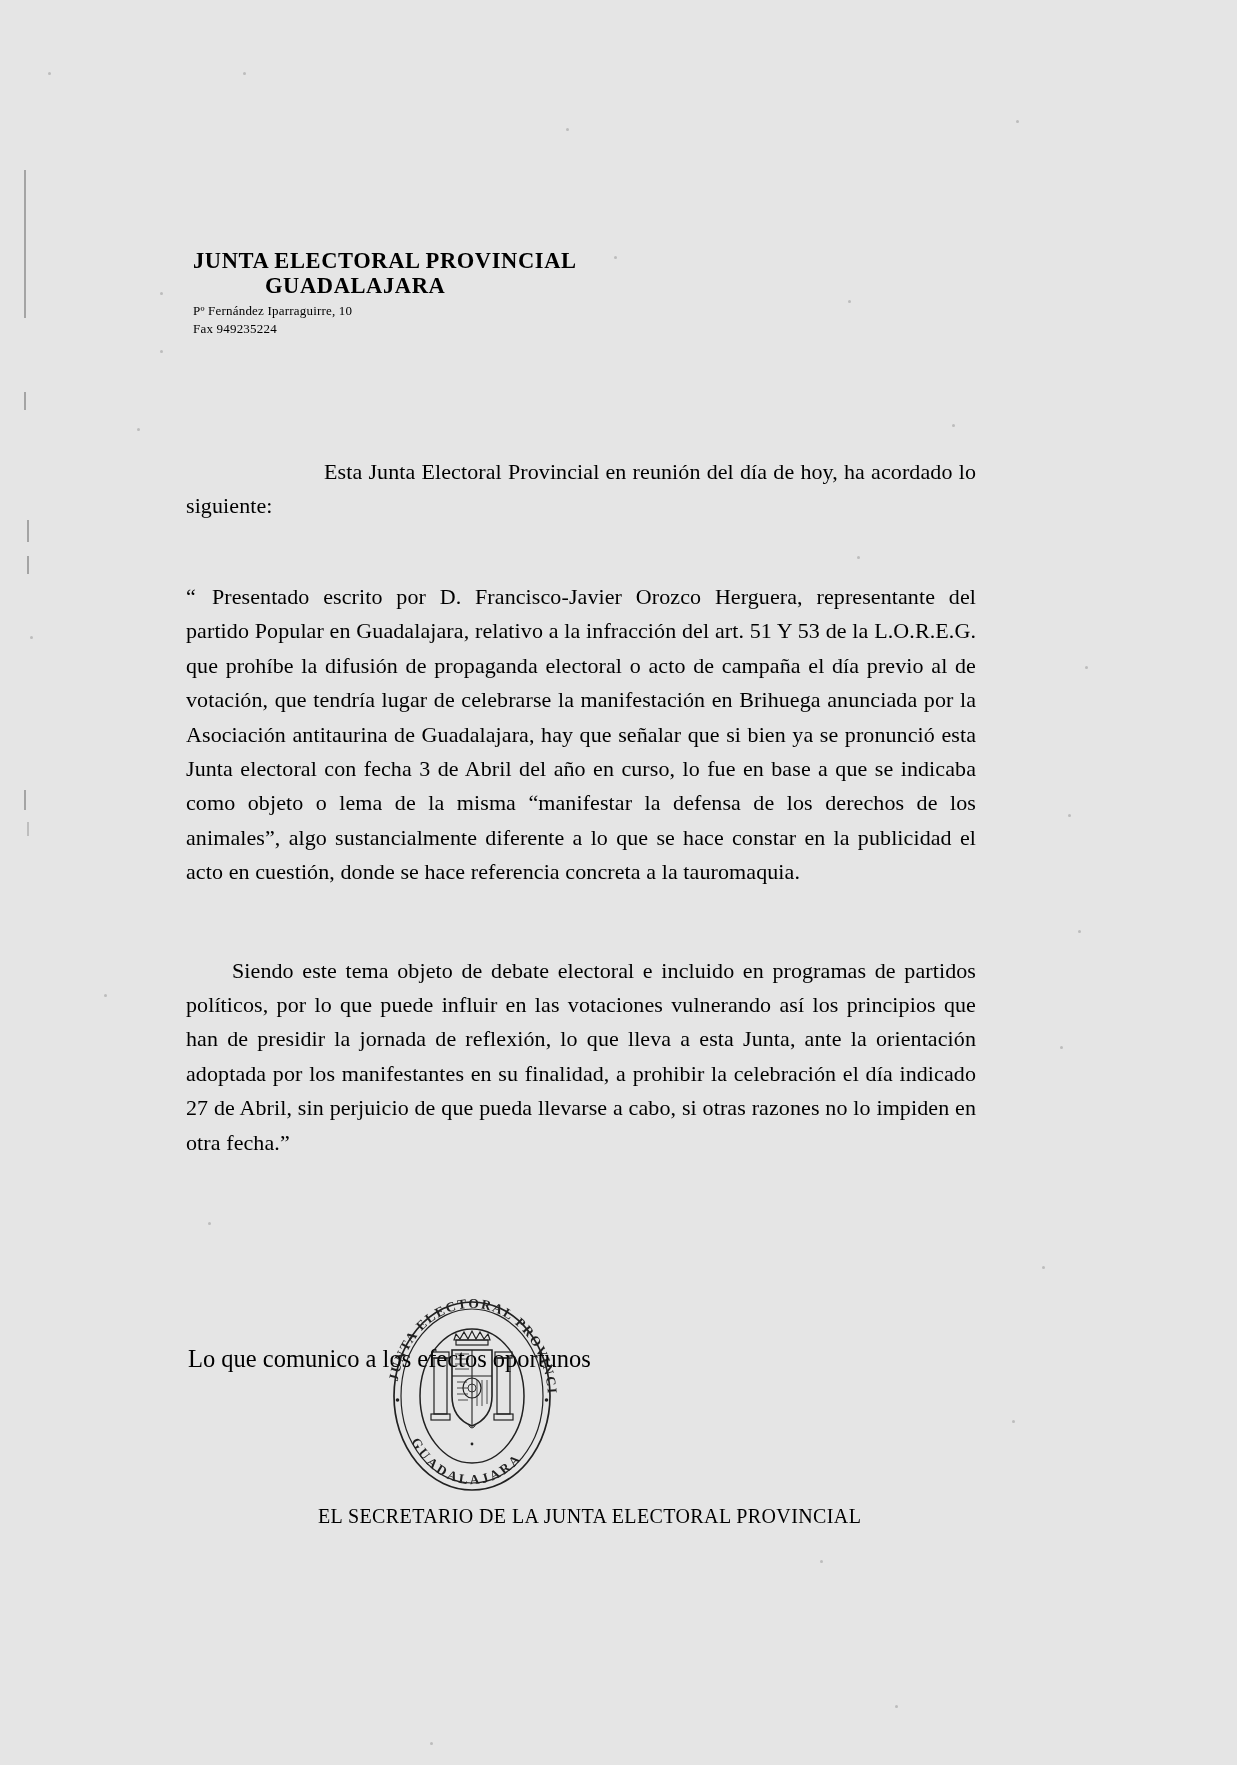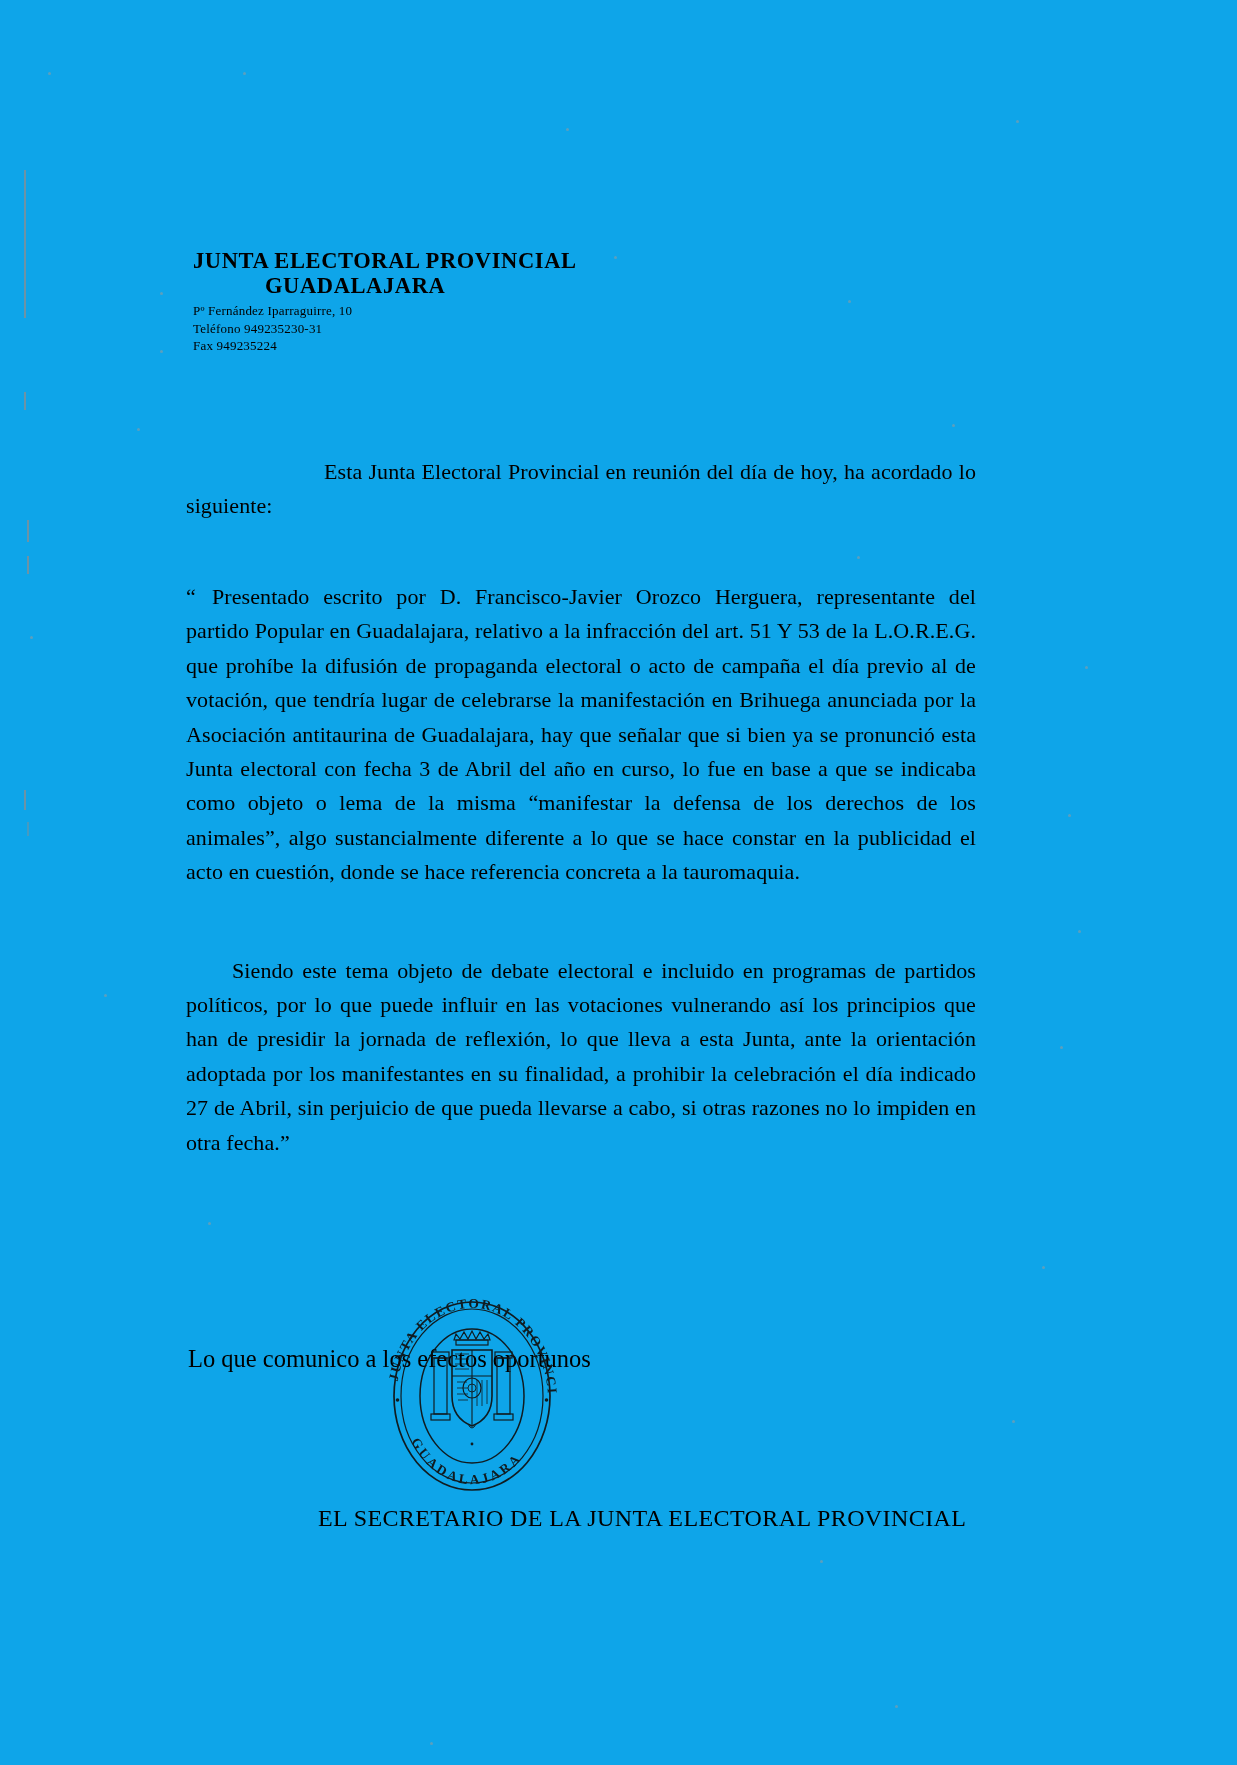--- a/index.html
+++ b/index.html
@@ -8,21 +8,21 @@
     background: #ffffff;
   }
   body {
     font-family: "Liberation Serif", "DejaVu Serif", serif;
     color: #000000;
   }
   #page {
     position: relative;
     width: 1237px;
     height: 1765px;
-    background: #0ea5e9;
+    background: #e5e5e5;
     overflow: hidden;
   }
 
   
   .speck {
     position: absolute;
     background: #9a9a9a;
     border-radius: 50%;
     opacity: .55;
   }
@@ -97,21 +97,21 @@
     position: absolute;
     left: 188px;
     top: 1345px;
     font-size: 24.5px;
     white-space: nowrap;
   }
   .signature-line {
     position: absolute;
     left: 318px;
     top: 1505px;
-    font-size: 24px;
+    font-size: 20px;
     letter-spacing: .4px;
     white-space: nowrap;
   }
   .footer-line {
     position: absolute;
     left: 183px;
     top: 1642px;
     font-size: 23px;
     letter-spacing: .3px;
     white-space: nowrap;
@@ -162,21 +162,20 @@
   <div class="speck" style="left:1012px; top:1420px; width:3px; height:3px;"></div>
   <div class="speck" style="left:820px; top:1560px; width:3px; height:3px;"></div>
   <div class="speck" style="left:895px; top:1705px; width:3px; height:3px;"></div>
   <div class="speck" style="left:430px; top:1742px; width:3px; height:3px;"></div>
 
   <div class="letterhead">
     <div class="lh-line1">JUNTA ELECTORAL PROVINCIAL</div>
     <div class="lh-line2">GUADALAJARA</div>
     <div class="lh-small">
       <div>Pº Fernández Iparraguirre, 10</div>
-      <div>Teléfono 949235230-31</div>
       <div>Fax 949235224</div>
     </div>
   </div>
 
   <div class="body-area">
     <p class="para intro">Esta Junta Electoral Provincial en reunión del día de hoy, ha acordado lo siguiente:</p>
     <p class="para quote"><span class="qmark">“</span><span>Presentado escrito por D. Francisco-Javier Orozco Herguera, representante del partido Popular en Guadalajara, relativo a la infracción del art. 51 Y 53 de la L.O.R.E.G. que prohíbe la difusión de propaganda electoral o acto de campaña el día previo al de votación, que tendría lugar de celebrarse la manifestación en Brihuega anunciada por la Asociación antitaurina de Guadalajara, hay que señalar que si bien ya se pronunció esta Junta electoral con fecha 3 de Abril del año en curso, lo fue en base a que se indicaba como objeto o lema de la misma “manifestar la defensa de los derechos de los animales”, algo sustancialmente diferente a lo que se hace constar en la publicidad el acto en cuestión, donde se hace referencia concreta a la tauromaquia.</span></p>
     <p class="para second">Siendo este tema objeto de debate electoral e incluido en programas de partidos políticos, por lo que puede influir en las votaciones vulnerando así los principios que han de presidir la jornada de reflexión, lo que lleva a esta Junta, ante la orientación adoptada por los manifestantes en su finalidad, a prohibir la celebración el día indicado 27 de Abril, sin perjuicio de que pueda llevarse a cabo, si otras razones no lo impiden en otra fecha.”</p>
   </div>
 

